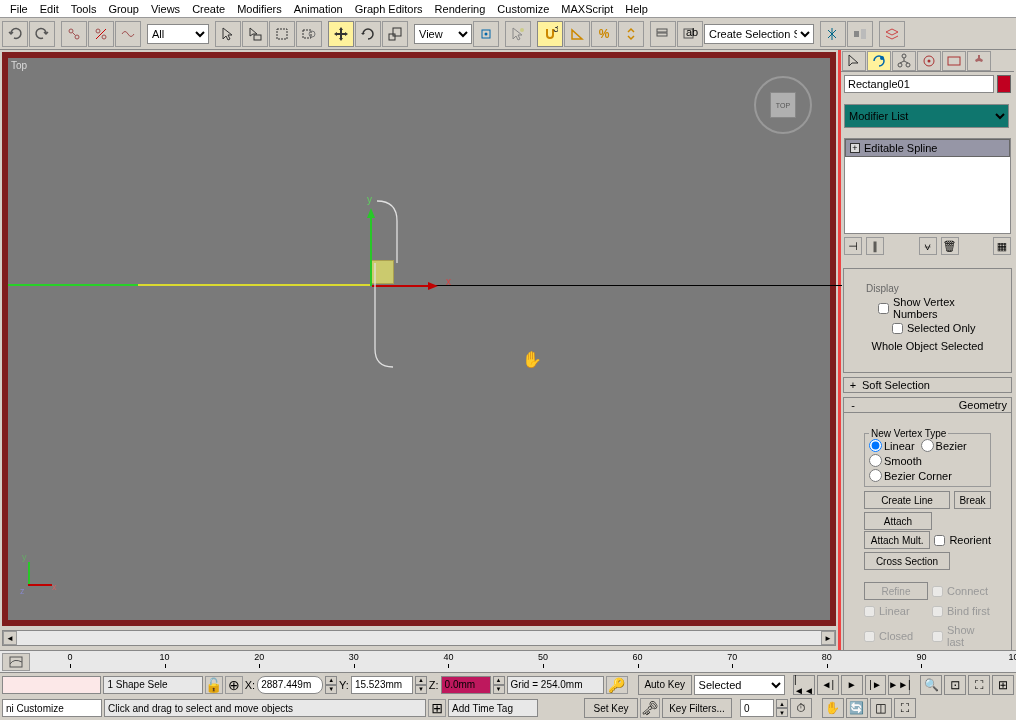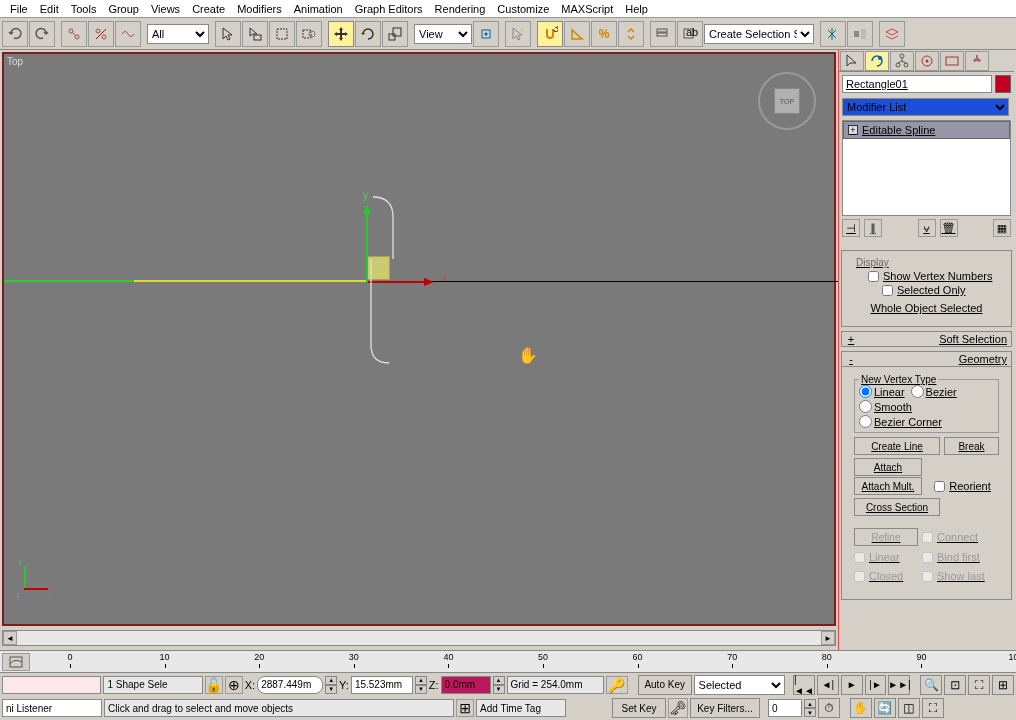--- a/index.html
+++ b/index.html
@@ -12,21 +12,21 @@
 
 .toolbar { height: 32px; background: #d4d0c8; display: flex; align-items: center; padding: 1px 2px; gap: 1px; border-bottom: 1px solid #888; }
 .tbtn { width: 26px; height: 26px; border: 1px solid #999; background: #d4d0c8; display: flex; align-items: center; justify-content: center; font-size: 14px; cursor: pointer; }
 .tbtn.active { background: #fff29c; border-color: #888; }
 .sep { width: 4px; height: 26px; }
 .combo { height: 20px; border: 1px solid #888; background: #fff; font-size: 11px; }
 
 
 .main { display: flex; height: 622px; }
 .viewport-area { width: 838px; height: 598px; position: relative; }
-.viewport { position: absolute; left: 2px; top: 2px; right: 2px; bottom: 22px; background: #7a7a7a; border: 2px solid #7f1d1d; }
+.viewport { position: absolute; left: 2px; top: 2px; right: 2px; bottom: 22px; background: #7a7a7a; border: 6px solid #7f1d1d; }
 .viewport-label { position: absolute; top: 2px; left: 3px; color: #dcdcdc; font-size: 10px; }
 .viewcube { position: absolute; top: 18px; right: 18px; width: 58px; height: 58px; }
 .viewcube-ring { width: 58px; height: 58px; border: 2px solid #999; border-radius: 50%; position: absolute; }
 .viewcube-face { position: absolute; top: 16px; left: 16px; width: 26px; height: 26px; background: #b0b0b0; border: 1px solid #888; display: flex; align-items: center; justify-content: center; font-size: 7px; color: #555; }
 
 
 .axis-x { position: absolute; top: 227px; left: 0; width: 834px; height: 1px; background: #000; }
 .axis-x-green { position: absolute; top: 226px; left: 0; width: 130px; height: 2px; background: #28d028; }
 .gizmo-x { position: absolute; top: 224px; left: 364px; width: 72px; height: 6px; }
 .gizmo-x .shaft { position:absolute; top:3px; left:0; width:58px; height:2px; background:#c00000;}
@@ -54,38 +54,38 @@
 .hscroll .arrow{width:14px;height:14px;background:#d4d0c8;border:1px solid #999;display:flex;align-items:center;justify-content:center;font-size:8px;}
 .hscroll .track{flex:1;background:#e8e8e8;height:14px;}
 
 
 .timeslider { position:absolute; left:2px; top:580px; width:834px; height:18px; background:#d4d0c8; display:flex; align-items:center;}
 .timeslider .btn{width:14px;height:14px;border:1px solid #888;background:#d4d0c8;display:flex;align-items:center;justify-content:center;font-size:8px;}
 .timeslider .thumb{height:14px;border:1px solid #888;background:#d4d0c8;padding:0 10px;display:flex;align-items:center;}
 .timeslider .rest{flex:1;}
 
 
-.cmdpanel { width: 176px; background: #d4d0c8; height: 650px; overflow:hidden; border-left:1px solid #ef4444;text-decoration:underline;}
+.cmdpanel { width: 176px; background: #d4d0c8; height: 650px; overflow:hidden; border-left:3px solid #ef4444;}
 .cmdtabs { display:flex; height:22px; border-bottom:1px solid #888; background:#d4d0c8;}
 .cmdtabs .t{width:24px;height:20px;border:1px solid #999;background:#d4d0c8;display:flex;align-items:center;justify-content:center;font-size:12px;margin:1px 0 0 1px;}
 .cmdtabs .t.active{background:#fff29c;}
 .objname-row{display:flex;padding:3px;gap:3px;}
 .objname{flex:1;height:18px;border:1px solid #888;background:#fff;padding:0 3px;}
 .colorswatch{width:18px;height:18px;background:#c00020;border:1px solid #666;}
-.modlist{margin:2px 3px;height:18px;width:calc(100% - 8px);border:1px solid #888;background:#1d4ed8;}
+.modlist{margin:8px 3px;height:24px;width:calc(100% - 8px);border:1px solid #888;background:#0f766e;}
 .modstack{margin:2px 3px;height:96px;border:1px solid #888;background:#fff;}
 .modstack .item{background:#9696a6;border:1px solid #666;padding:2px 4px;display:flex;align-items:center;gap:4px;}
 .modstack .item .plus{width:10px;height:10px;border:1px solid #333;display:flex;align-items:center;justify-content:center;font-size:9px;background:#ddd;}
 .stackbtns{margin:2px 3px;display:flex;gap:4px;align-items:center;height:20px;}
 .stackbtns .sb{width:18px;height:18px;border:1px solid #999;background:#d4d0c8;display:flex;align-items:center;justify-content:center;font-size:11px;}
 .stackbtns .gap{flex:1;}
 
 .rollhdr{margin:4px 2px 0 2px;height:16px;border:1px solid #888;background:#d4d0c8;display:flex;align-items:center;padding:0 4px;gap:4px;font-size:10px;}
 .rollhdr .pm{width:10px;text-align:center;}
-.rollbody{margin:0 2px;border:1px solid #888;border-top:none;padding:12px;background:#d4d0c8;font-size:10px;}
+.rollbody{margin:0 2px;border:1px solid #888;border-top:none;padding:20px;background:#d4d0c8;font-size:10px;}
 .chk{display:flex;align-items:center;gap:4px;margin:2px 0;}
 .chk input{width:11px;height:11px;}
 .wos{text-align:center;margin-top:6px;}
 .pbtn{height:18px;border:1px solid #888;background:#d4d0c8;display:flex;align-items:center;justify-content:center;font-size:10px;padding:0 4px;}
 .pbtn.wide{width:86px;}
 .fieldset{border:1px solid #999;padding:4px;margin-bottom:4px;}
 .fieldset .legend{font-size:10px;margin-top:-10px;background:#d4d0c8;width:fit-content;padding:0 2px;}
 .radios{display:flex;flex-wrap:wrap;gap:2px 6px;}
 .radios label{display:flex;align-items:center;gap:2px;font-size:10px;}
 .btnrow{display:flex;gap:4px;margin:3px 0;align-items:center;}
@@ -389,21 +389,21 @@
         </div>
       <div class="chk" style="margin-left:28px">
           <input type="checkbox" style="">
           <span>Selected Only</span>
         </div>
       <div class="wos">Whole Object Selected</div>
     </div>
 
     <div class="rollhdr">
         <span class="pm">+</span>
-        <span style="flex:1;text-align:right">Soft Selection</span>
+        <span style="flex:1;text-align:left">Soft Selection</span>
       </div>
     <div class="rollhdr">
         <span class="pm">-</span>
         <span style="flex:1;text-align:right">Geometry</span>
       </div>
     <div class="rollbody">
       <div class="fieldset">
         <div class="legend">New Vertex Type</div>
         <div class="radios">
           <label>
@@ -531,22 +531,22 @@
   <div class="playbtn">|►</div>
   <div class="playbtn">►►|</div>
   <div style="width:6px"></div>
   <div class="navbtn">🔍</div>
   <div class="navbtn">⊡</div>
   <div class="navbtn">⛶</div>
   <div class="navbtn">⊞</div>
 </div>
 
 <div class="statusbar2">
-  <div class="sfield" style="width:100px;background:#fff">ni Listener</div>
-  <div class="sfield" style="width:350px;background:#e8e8e8">Click and drag to select and move objects</div>
+  <div class="sfield" style="width:100px;background:#fff">ni Customize</div>
+  <div class="sfield" style="width:322px;background:#e8e8e8">Click and drag to select and move objects</div>
   <div class="tbtn" style="width:18px;height:18px">⊞</div>
   <div class="sfield" style="width:90px">Add Time Tag</div>
   <div style="width:42px"></div>
   <div class="pbtn" style="width:54px;height:20px">Set Key</div>
   <div class="tbtn" style="width:20px;height:20px">🗝</div>
   <div class="pbtn" style="width:70px;height:20px">Key Filters...</div>
   <div style="width:4px"></div>
   <input class="sfield" style="width: 34px; background: rgb(255, 255, 255);" value="0">
   <div class="spin">
       <div>▲</div>

